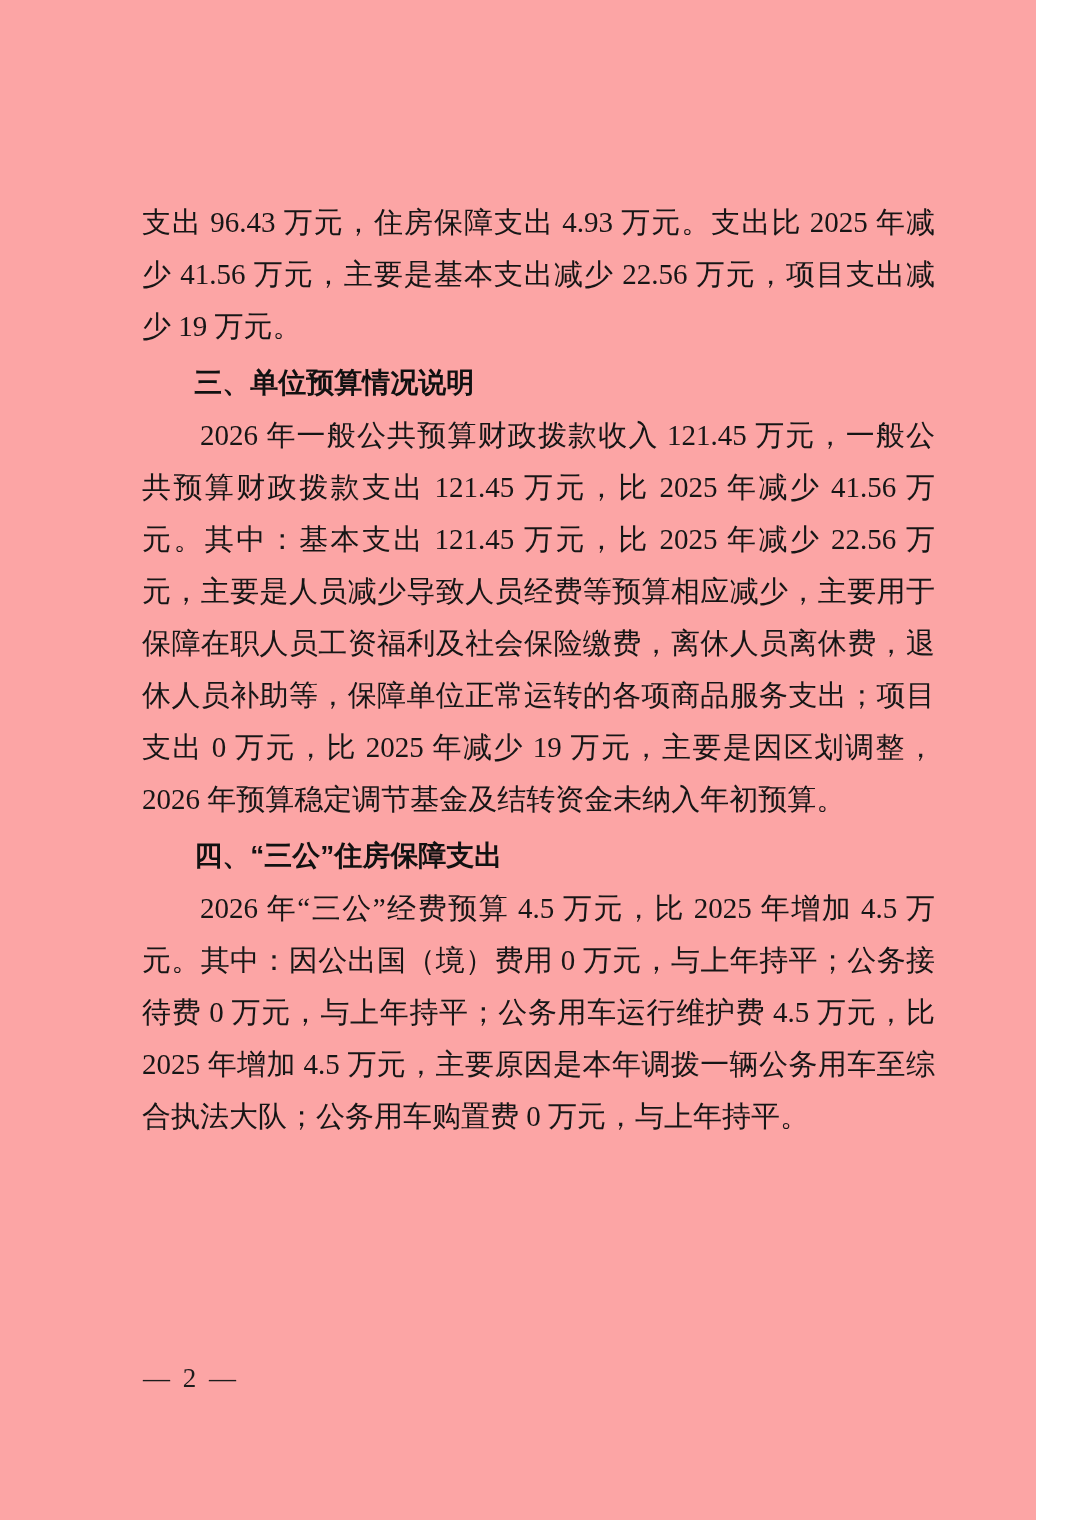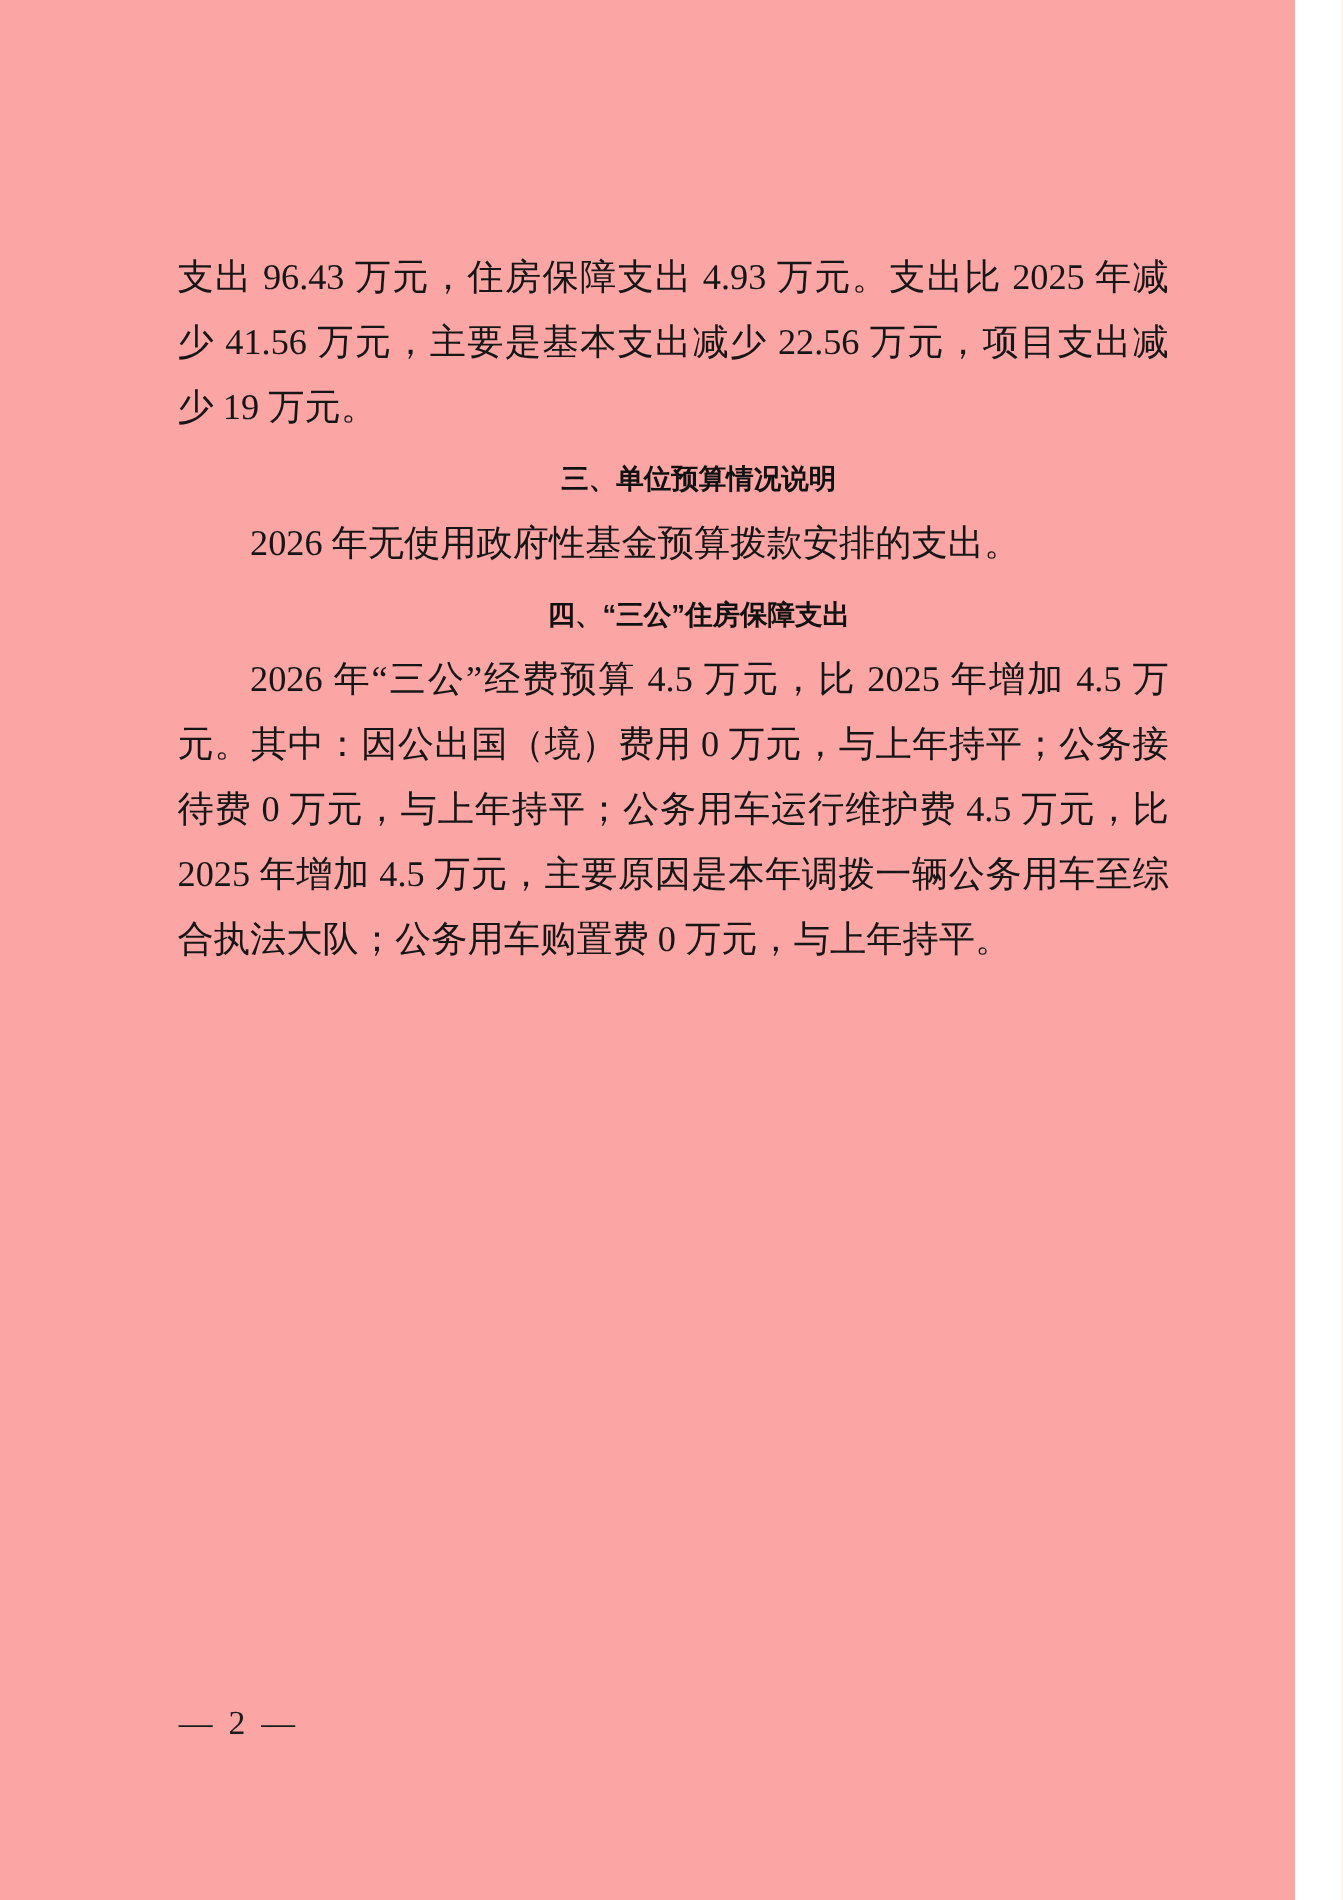--- a/index.html
+++ b/index.html
@@ -30,24 +30,24 @@
     margin: 0;
     text-indent: 2em;
   }
   .para.no-indent {
     text-indent: 0;
   }
   .heading {
     margin: 5px 0 0 0;
     font-family: "Liberation Sans", "DejaVu Sans", sans-serif;
     font-weight: bold;
-    font-size: 22px;
+    font-size: 28px;
     line-height: 52px;
     text-indent: 1.87em;
-    text-align: center;
+    text-align: left;
     color: #111111;
   }
   .page-number {
     position: absolute;
     left: 143px;
     top: 1362px;
     font-size: 27px;
     line-height: 32px;
     letter-spacing: 3px;
     color: #1c1c1c;
@@ -57,22 +57,22 @@
 </head>
 <body>
 
 <div class="page">
   <div class="content">
 
     <p class="para no-indent">支出 96.43 万元，住房保障支出 4.93 万元。支出比 2025 年减少 41.56 万元，主要是基本支出减少 22.56 万元，项目支出减少 19 万元。</p>
 
     <h2 class="heading">三、单位预算情况说明</h2>
 
+    <p class="para">2026 年一般公共预算财政拨款收入 121.45 万元，一般公共预算财政拨款支出 121.45 万元，比 2025 年减少 41.56 万元。其中：基本支出 121.45 万元，比 2025 年减少 22.56 万元，主要是人员减少导致人员经费等预算相应减少，主要用于保障在职人员工资福利及社会保险缴费，离休人员离休费，退休人员补助等，保障单位正常运转的各项商品服务支出；项目支出 0 万元，比 2025 年减少 19 万元，主要是因区划调整，2026 年预算稳定调节基金及结转资金未纳入年初预算。</p>
 
-    <p class="para">2026 年无使用政府性基金预算拨款安排的支出。</p>
 
     <h2 class="heading">四、“三公”住房保障支出</h2>
 
     <p class="para">2026 年“三公”经费预算 4.5 万元，比 2025 年增加 4.5 万元。其中：因公出国（境）费用 0 万元，与上年持平；公务接待费 0 万元，与上年持平；公务用车运行维护费 4.5 万元，比 2025 年增加 4.5 万元，主要原因是本年调拨一辆公务用车至综合执法大队；公务用车购置费 0 万元，与上年持平。</p>
 
 
   </div>
 
   <div class="page-number">— 2 —</div>
 </div>

